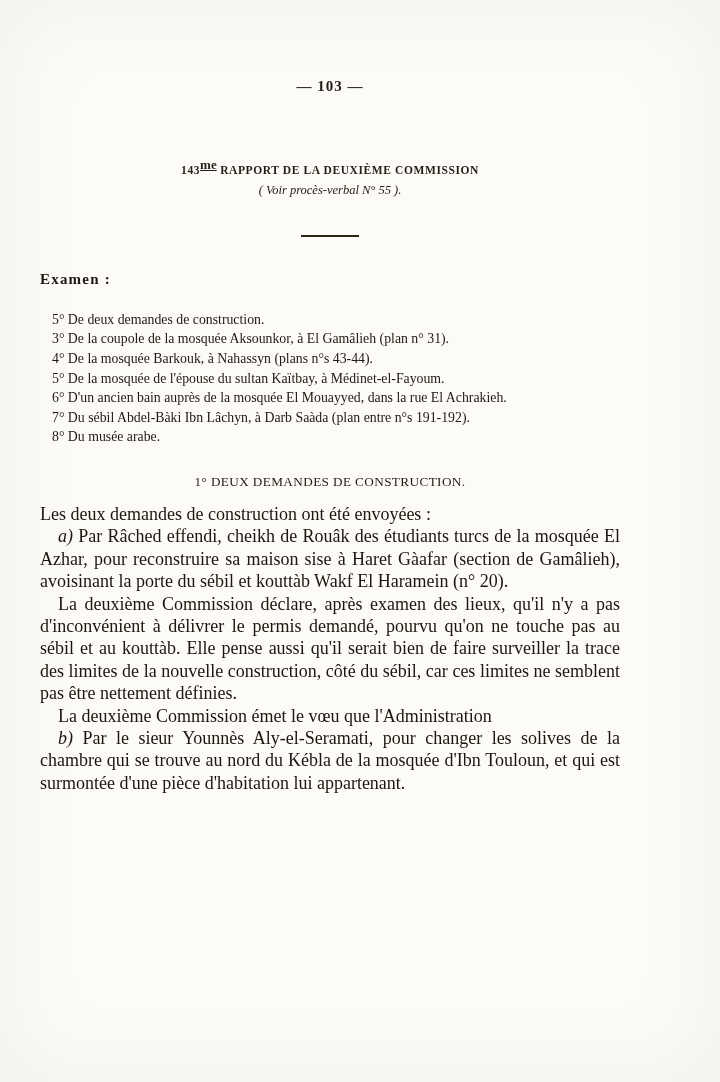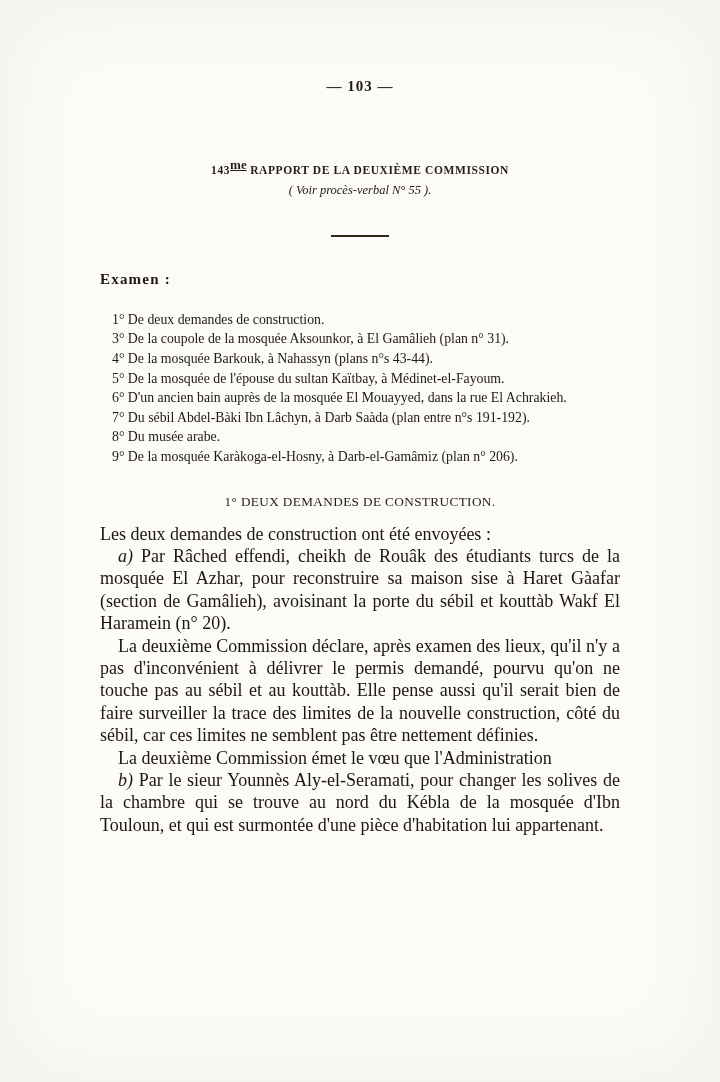--- a/index.html
+++ b/index.html
@@ -14,21 +14,21 @@
   }
   .scan-page {
     width: 720px;
     height: 1082px;
     box-sizing: border-box;
     background: #fcfbf7;
     box-shadow: inset 0 0 90px rgba(90,80,60,0.07);
     font-family: "Liberation Serif", serif;
     color: #1b180ف;
     color: #1b1810;
-    padding: 78px 100px 0 100px;
+    padding: 78px 100px 0 40px;
     position: relative;
   }
   .page-number {
     text-align: center;
     font-size: 15px;
     font-weight: 700;
     letter-spacing: 1px;
     color: #201c13;
   }
   .report-title {
@@ -112,28 +112,27 @@
 
   <div class="report-title"><span>143</span><span class="ordinal">me</span><span> RAPPORT DE LA DEUXIÈME COMMISSION</span></div>
 
   <div class="report-subtitle">( Voir procès-verbal N° 55 ).</div>
 
   <hr class="divider">
 
   <div class="examen-heading">Examen :</div>
 
   <div class="examen-list">
-    <p>1° De deux demandes de construction.</p>
+    <p>5° De deux demandes de construction.</p>
     <p>3° De la coupole de la mosquée Aksounkor, à El Gamâlieh (plan n° 31).</p>
     <p>4° De la mosquée Barkouk, à Nahassyn (plans n°s 43-44).</p>
     <p>5° De la mosquée de l'épouse du sultan Kaïtbay, à Médinet-el-Fayoum.</p>
     <p>6° D'un ancien bain auprès de la mosquée El Mouayyed, dans la rue El Achrakieh.</p>
     <p>7° Du sébil Abdel-Bàki Ibn Lâchyn, à Darb Saàda (plan entre n°s 191-192).</p>
     <p>8° Du musée arabe.</p>
-    <p>9° De la mosquée Karàkoga-el-Hosny, à Darb-el-Gamâmiz (plan n° 206).</p>
   </div>
 
   <div class="section-heading">1° DEUX DEMANDES DE CONSTRUCTION.</div>
 
   <div class="body-text">
     <p><span class="lead"></span><span>Les deux demandes de construction ont été envoyées :</span></p>
     <p class="indent"><span class="lead">a)</span><span> Par Râched effendi, cheikh de Rouâk des étudiants turcs de la mosquée El Azhar, pour reconstruire sa maison sise à Haret Gàafar (section de Gamâlieh), avoisinant la porte du sébil et kouttàb Wakf El Haramein (n° 20).</span></p>
     <p class="indent"><span class="lead"></span><span>La deuxième Commission déclare, après examen des lieux, qu'il n'y a pas d'inconvénient à délivrer le permis demandé, pourvu qu'on ne touche pas au sébil et au kouttàb. Elle pense aussi qu'il serait bien de faire surveiller la trace des limites de la nouvelle construction, côté du sébil, car ces limites ne semblent pas être nettement définies.</span></p>
     <p class="indent"><span class="lead"></span><span>La deuxième Commission émet le vœu que l'Administration</span></p>
     <p class="indent"><span class="lead">b)</span><span> Par le sieur Younnès Aly-el-Seramati, pour changer les solives de la chambre qui se trouve au nord du Kébla de la mosquée d'Ibn Touloun, et qui est surmontée d'une pièce d'habitation lui appartenant.</span></p>

